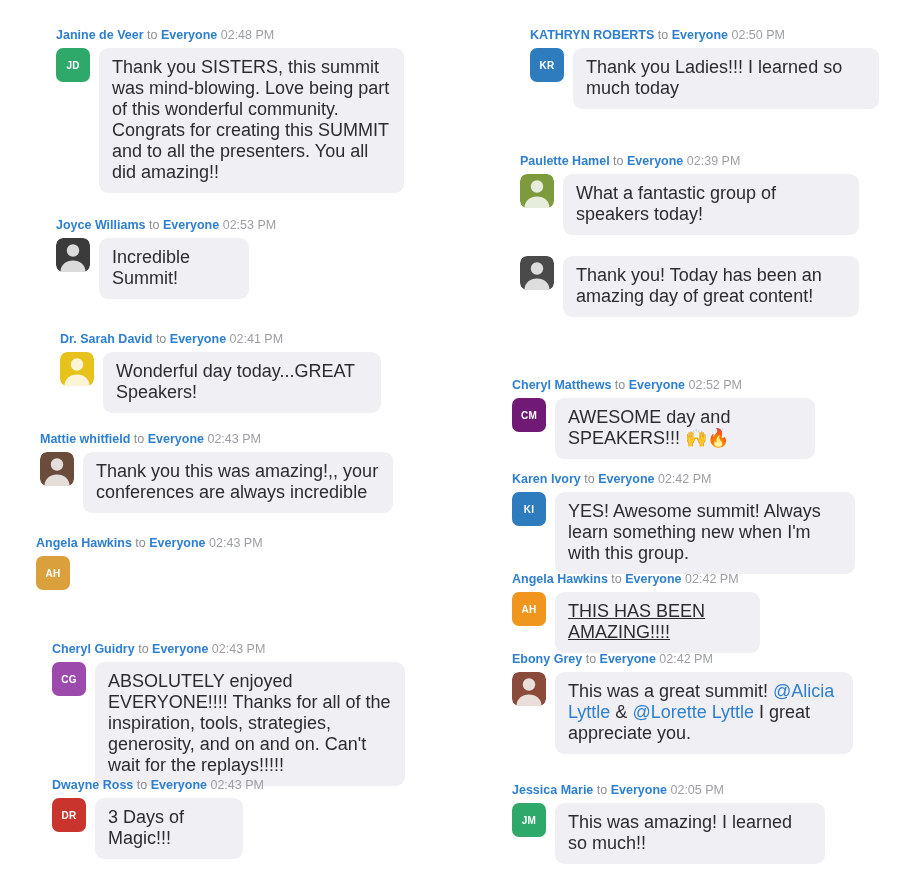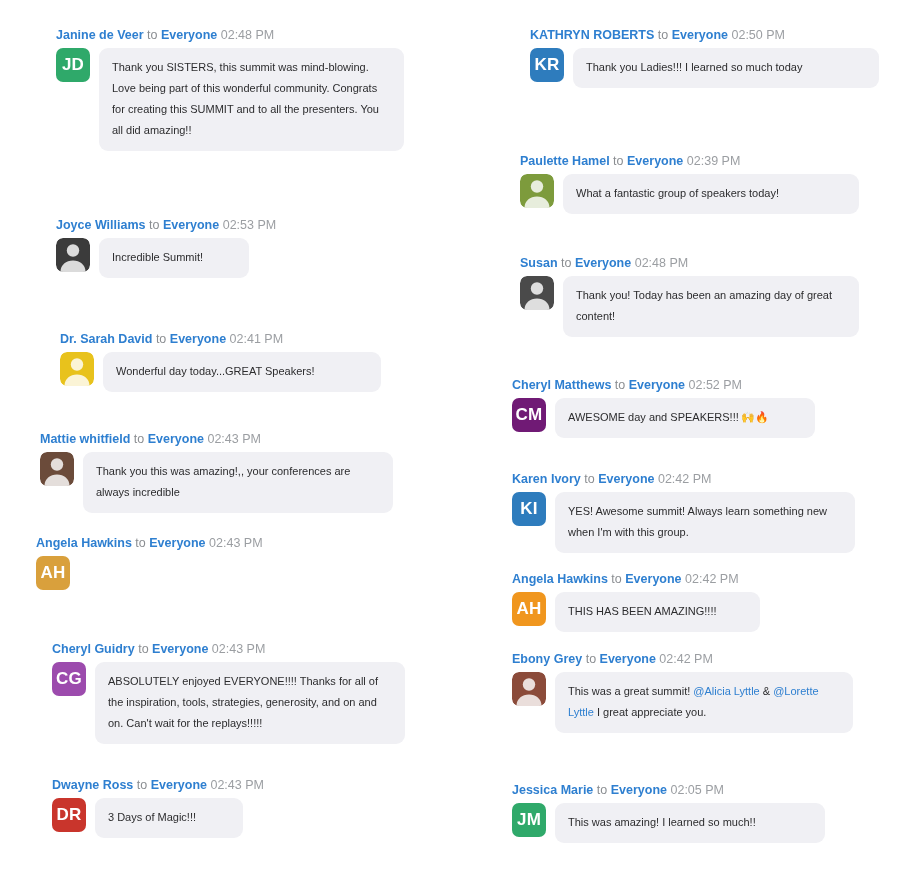--- a/index.html
+++ b/index.html
@@ -60,38 +60,38 @@
   .avatar {
     width: 34px;
     height: 34px;
     min-width: 34px;
     border-radius: 7px;
     margin-right: 9px;
     display: flex;
     align-items: center;
     justify-content: center;
     color: #ffffff;
-    font-size: 17px;
+    font-size: 10px;
     font-weight: bold;
     letter-spacing: 0.2px;
     overflow: hidden;
     position: relative;
     box-sizing: border-box;
   }
   .avatar.photo {
     background: transparent;
     color: transparent;
     font-size: 0;
   }
   .avatar .photo-svg { display: block; width: 34px; height: 34px; }
   .bubble {
     background: #f0f0f4;
     border-radius: 9px;
     padding: 9px 13px 10px 13px;
-    font-size: 11px;
+    font-size: 18px;
     line-height: 21px;
     color: #2c2c2e;
     box-sizing: border-box;
     word-wrap: break-word;
   }
   .mention { color: #2e7fd0; }
 </style>
 </head>
 <body>
 
@@ -179,21 +179,20 @@
             <svg class="photo-svg" viewBox="0 0 34 34" aria-hidden="true">
               <rect x="0" y="0" width="34" height="34" rx="7" fill="#7d9b3c"></rect>
               <circle cx="17" cy="12.5" r="6.2" fill="rgba(255,255,255,0.82)"></circle>
               <path d="M4.5 34c0-7.1 5.6-11.4 12.5-11.4S29.5 26.9 29.5 34z" fill="rgba(255,255,255,0.82)"></path>
             </svg>
           </div>
           <div class="bubble" style="width: 296px;">What a fantastic group of speakers today!</div>
         </div>
       </div>
       <div class="msg" style="left: 60px; top: 256px;">
-        <div class="msg-header"><span class="sender">Susan</span> <span class="to-word">to</span> <span class="recipient">Everyone</span> <span class="timestamp">02:48 PM</span></div>
         <div class="msg-body">
           <div class="avatar photo">
             <svg class="photo-svg" viewBox="0 0 34 34" aria-hidden="true">
               <rect x="0" y="0" width="34" height="34" rx="7" fill="#4a4a4a"></rect>
               <circle cx="17" cy="12.5" r="6.2" fill="rgba(255,255,255,0.82)"></circle>
               <path d="M4.5 34c0-7.1 5.6-11.4 12.5-11.4S29.5 26.9 29.5 34z" fill="rgba(255,255,255,0.82)"></path>
             </svg>
           </div>
           <div class="bubble" style="width: 296px;">Thank you! Today has been an amazing day of great content!</div>
         </div>
@@ -209,21 +208,21 @@
         <div class="msg-header"><span class="sender">Karen Ivory</span> <span class="to-word">to</span> <span class="recipient">Everyone</span> <span class="timestamp">02:42 PM</span></div>
         <div class="msg-body">
           <div class="avatar" style="background: rgb(46, 124, 189);">KI</div>
           <div class="bubble" style="width: 300px;">YES! Awesome summit! Always learn something new when I'm with this group.</div>
         </div>
       </div>
       <div class="msg" style="left: 52px; top: 572px;">
         <div class="msg-header"><span class="sender">Angela Hawkins</span> <span class="to-word">to</span> <span class="recipient">Everyone</span> <span class="timestamp">02:42 PM</span></div>
         <div class="msg-body">
           <div class="avatar" style="background: rgb(240, 150, 30);">AH</div>
-          <div class="bubble" style="width: 205px;">THIS HAS BEEN AMAZING!!!!</div>
+          <div class="bubble" style="width: 205px; text-decoration: underline;">THIS HAS BEEN AMAZING!!!!</div>
         </div>
       </div>
       <div class="msg" style="left: 52px; top: 652px;">
         <div class="msg-header"><span class="sender">Ebony Grey</span> <span class="to-word">to</span> <span class="recipient">Everyone</span> <span class="timestamp">02:42 PM</span></div>
         <div class="msg-body">
           <div class="avatar photo">
             <svg class="photo-svg" viewBox="0 0 34 34" aria-hidden="true">
               <rect x="0" y="0" width="34" height="34" rx="7" fill="#8b4b3a"></rect>
               <circle cx="17" cy="12.5" r="6.2" fill="rgba(255,255,255,0.82)"></circle>
               <path d="M4.5 34c0-7.1 5.6-11.4 12.5-11.4S29.5 26.9 29.5 34z" fill="rgba(255,255,255,0.82)"></path>

